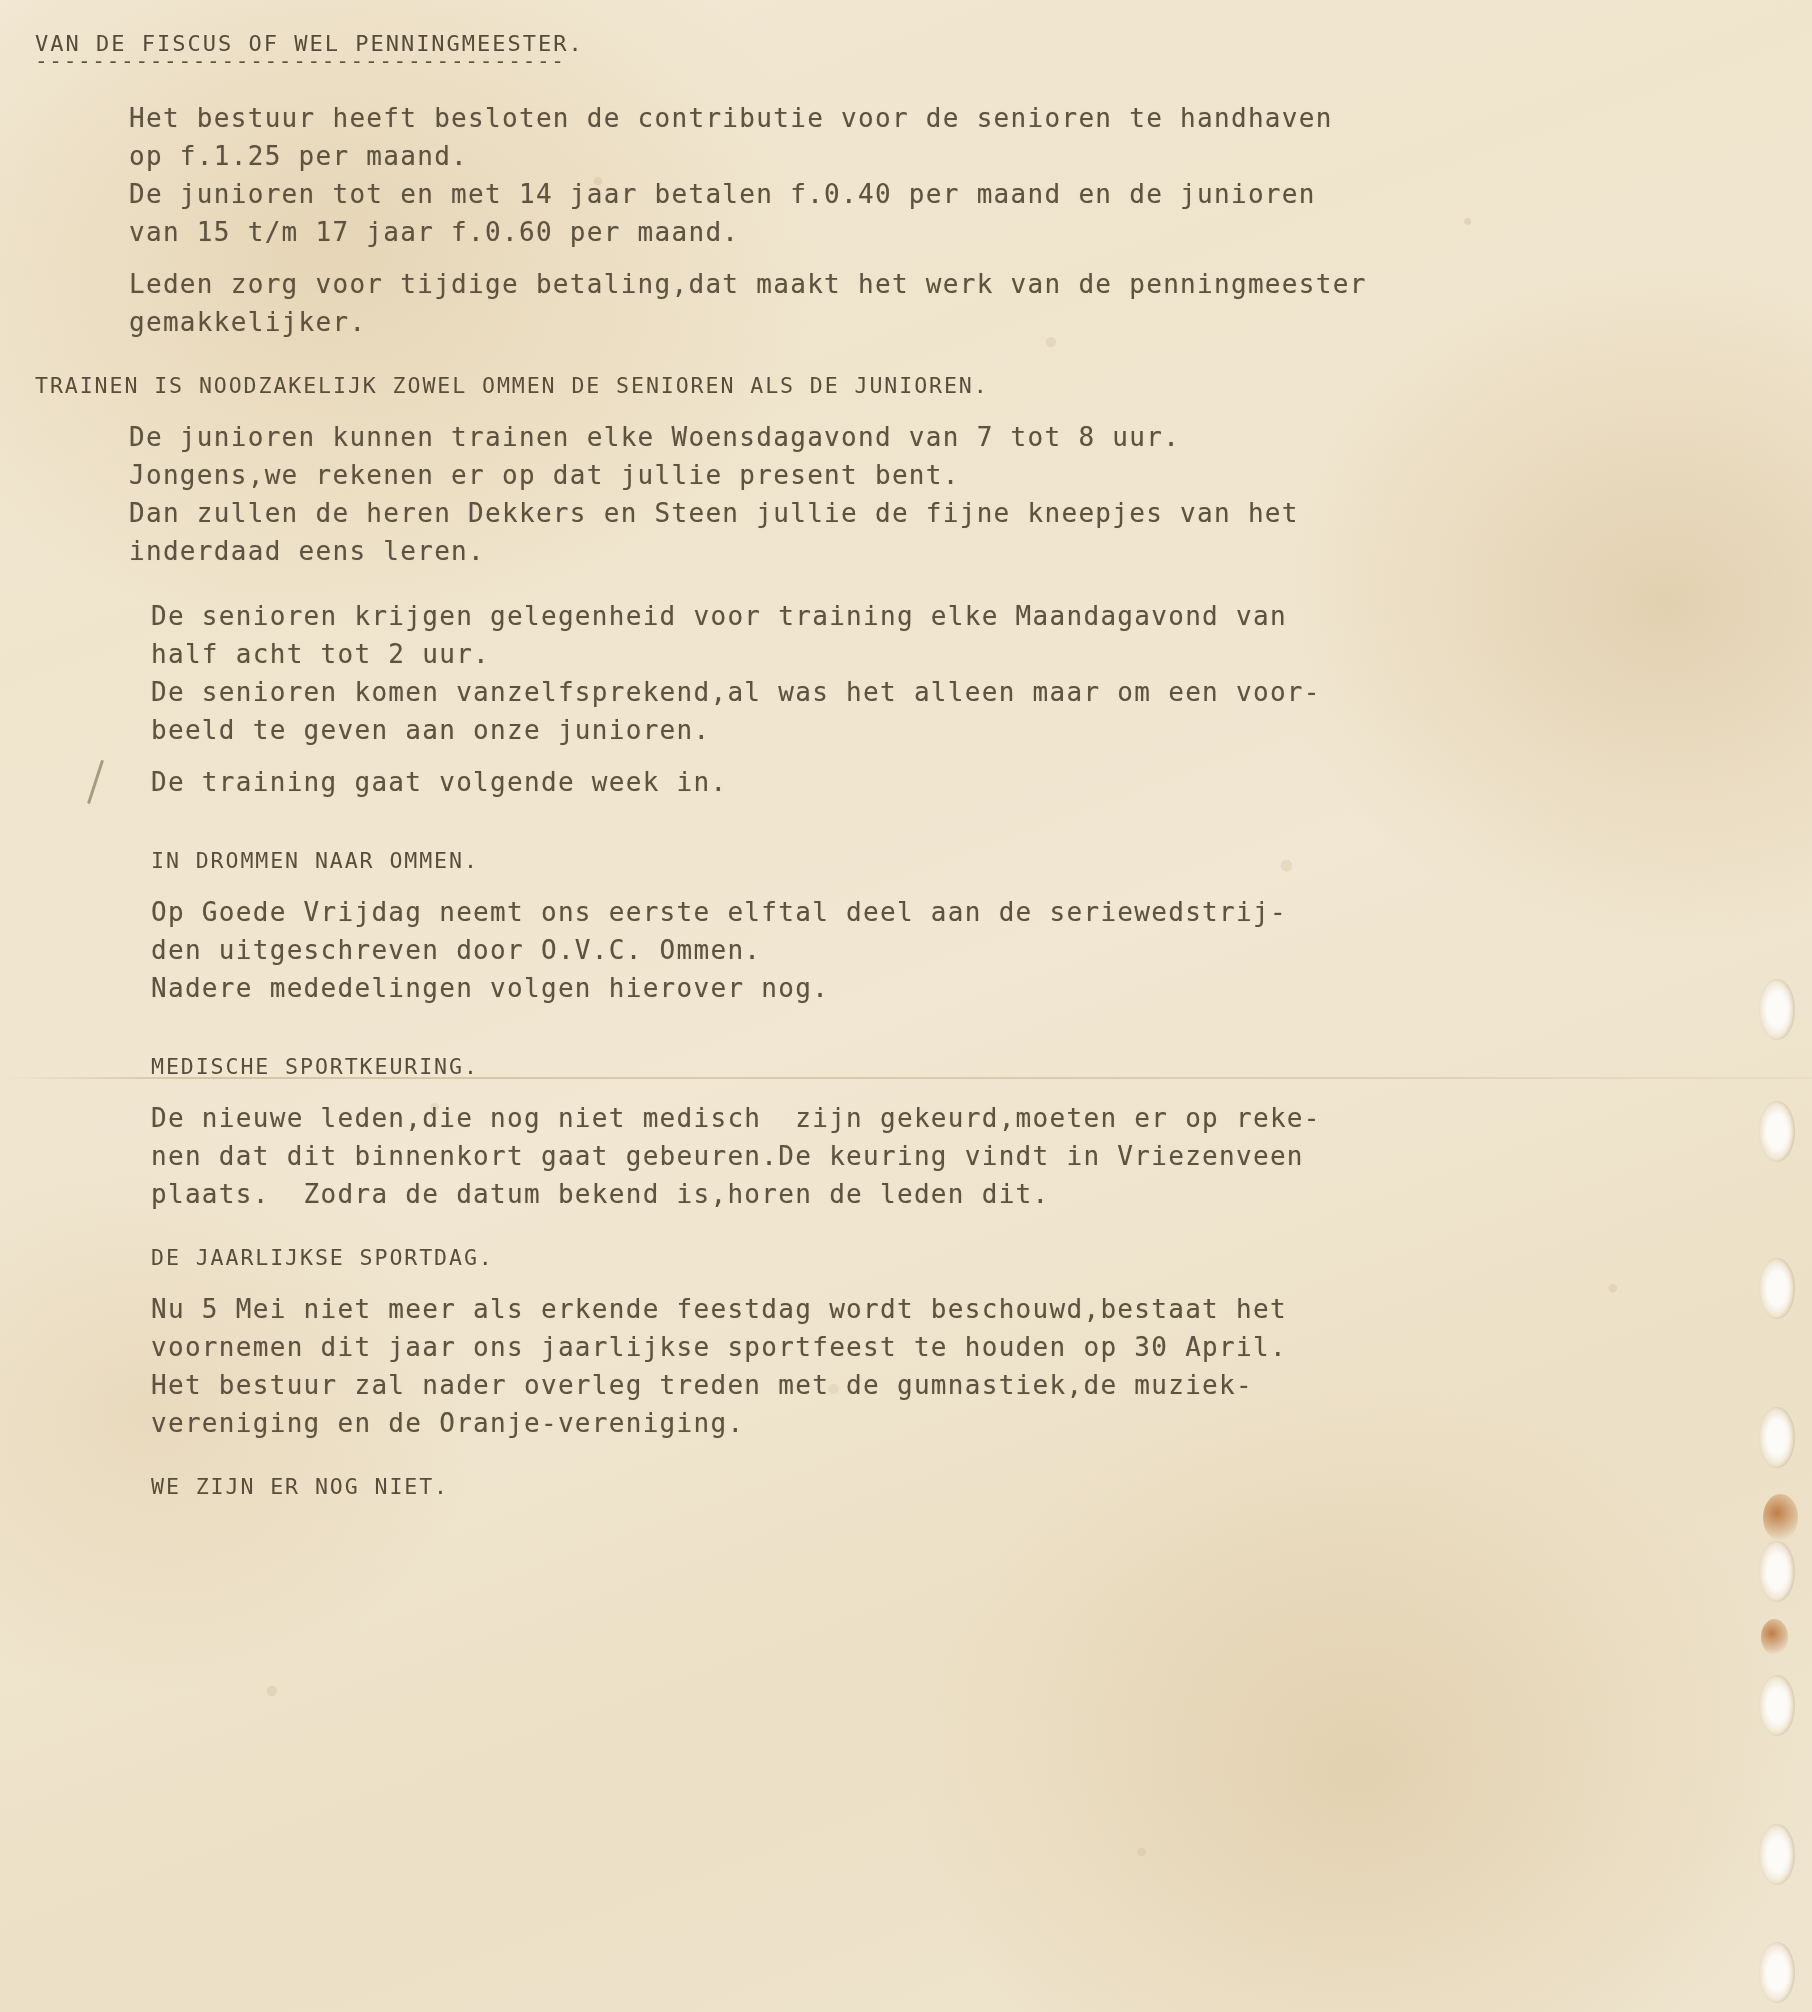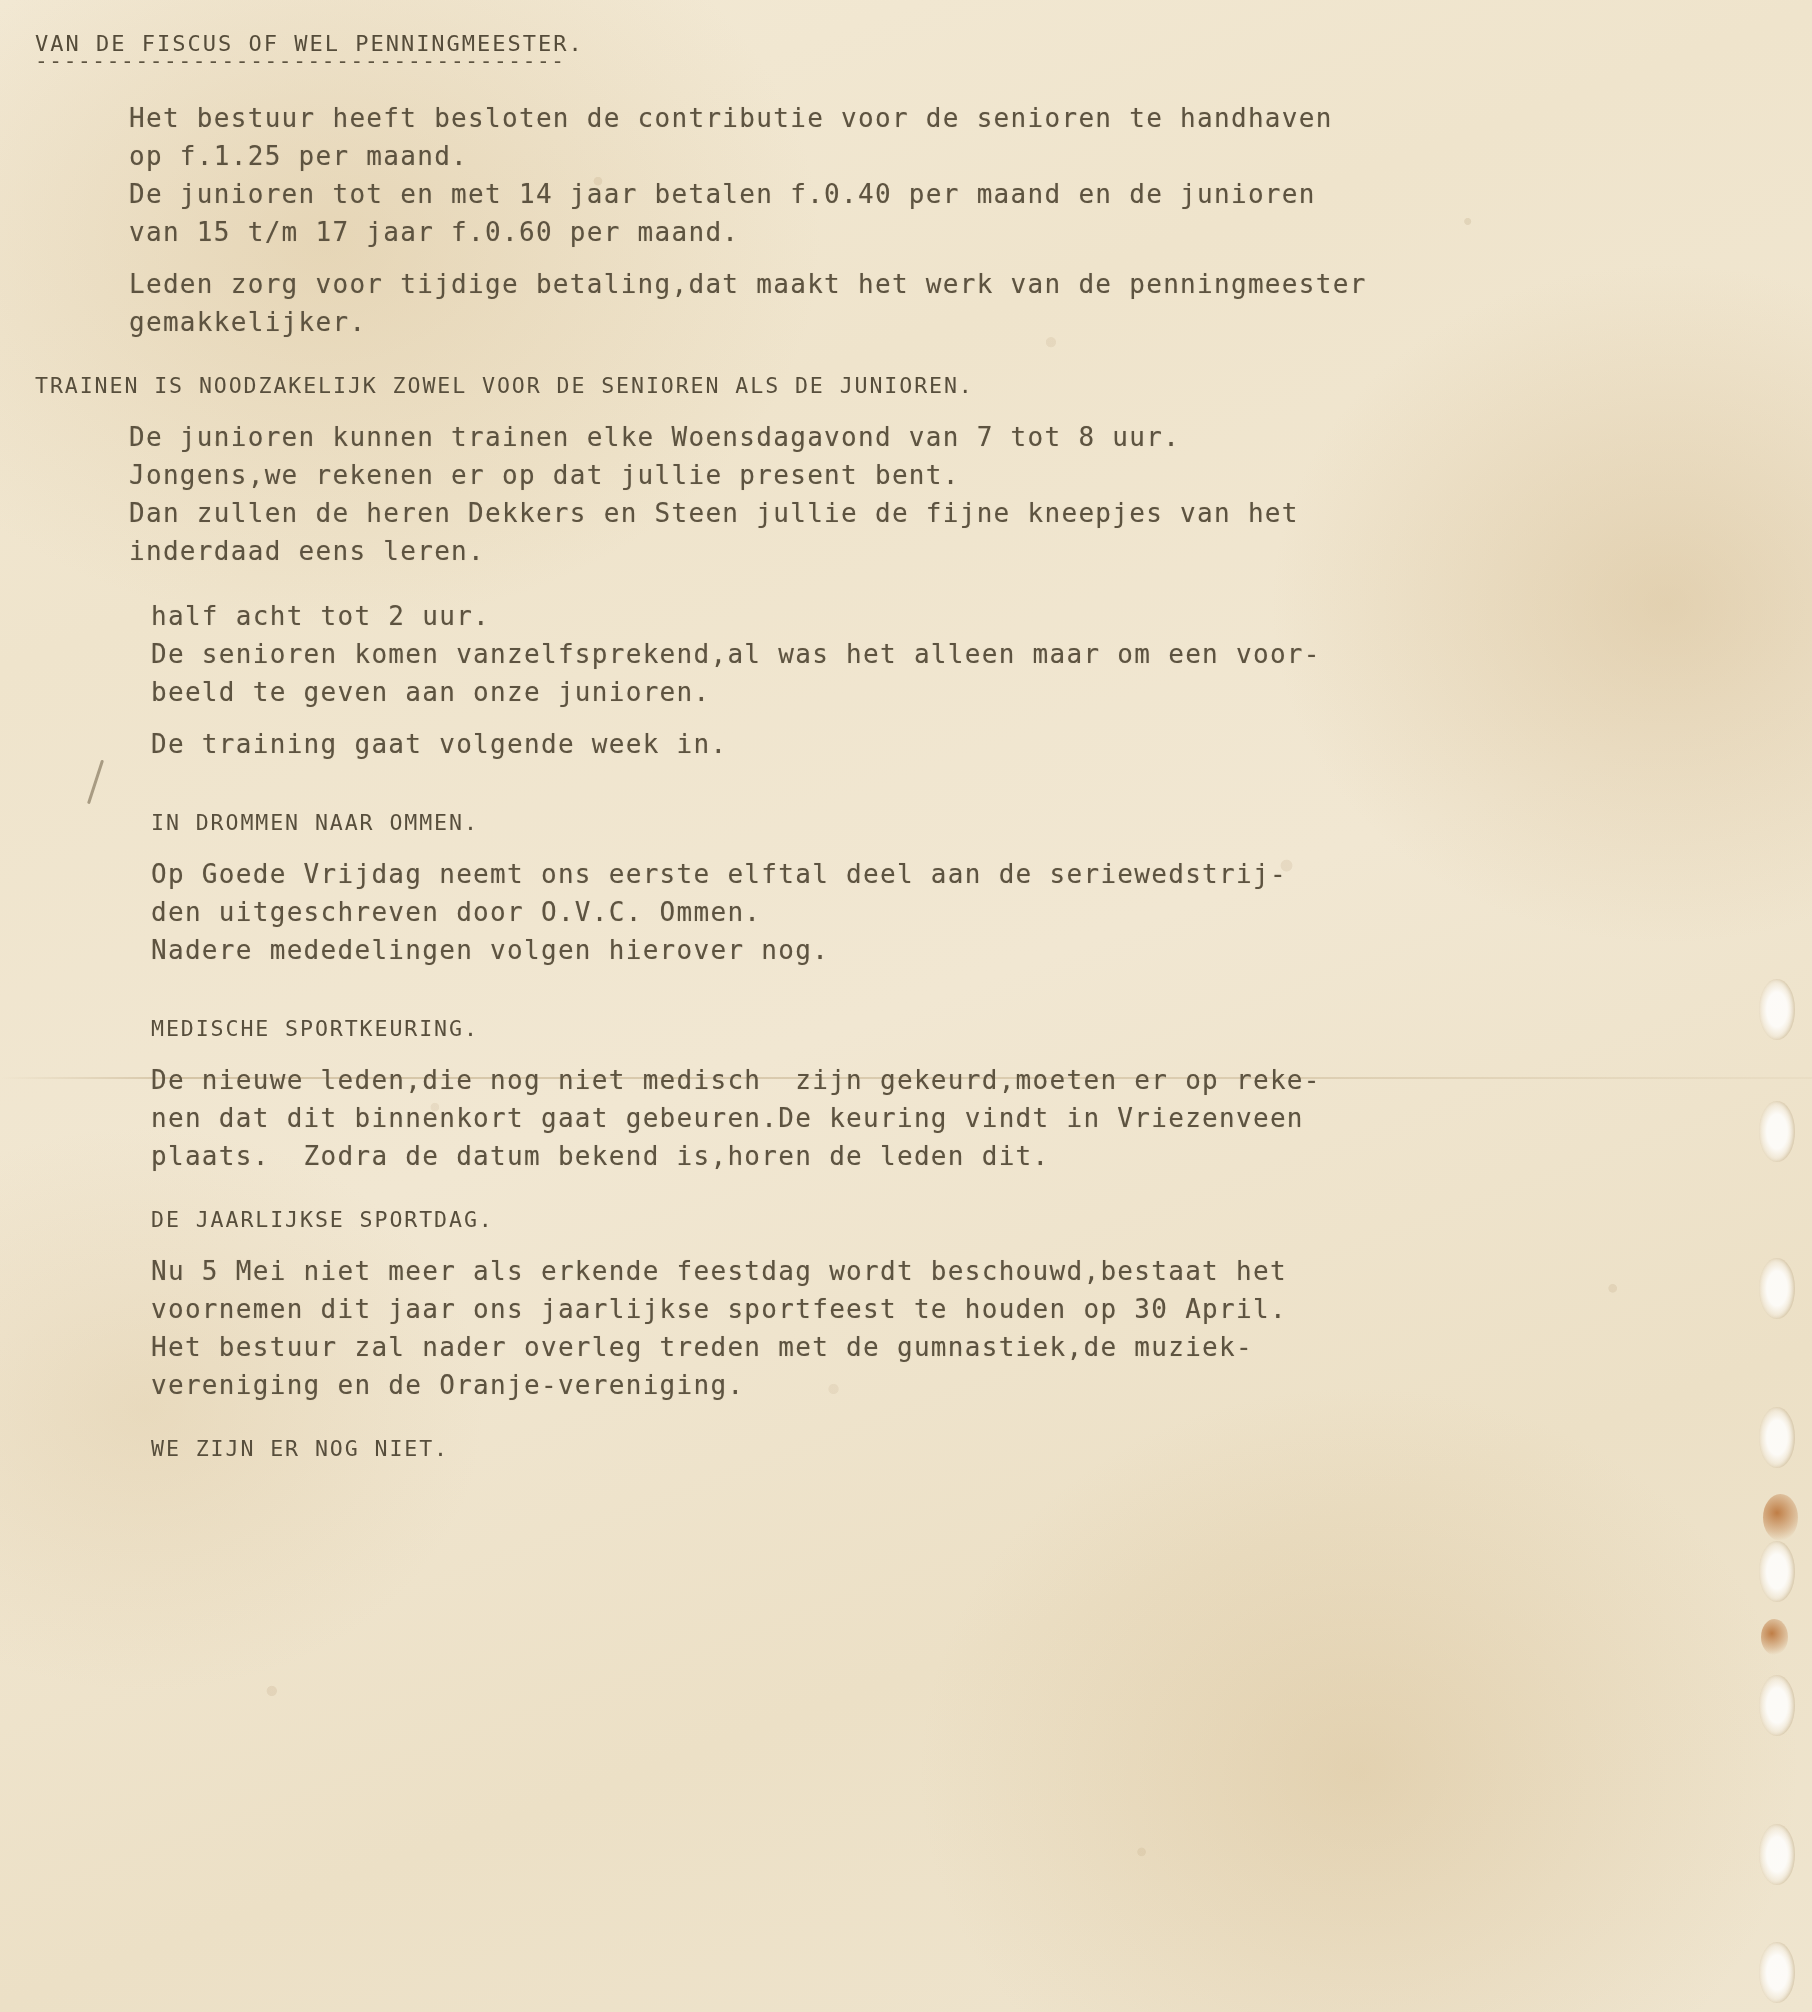--- a/index.html
+++ b/index.html
@@ -165,34 +165,35 @@
 
     <div class="gap-s"></div>
 
     <div class="indent1">
       <div class="line">Leden zorg voor tijdige betaling,dat maakt het werk van de penningmeester</div>
       <div class="line">gemakkelijker.</div>
     </div>
 
     <div class="gap-m"></div>
 
-    <div class="heading">TRAINEN IS NOODZAKELIJK ZOWEL VOOR DE SENIOREN ALS DE JUNIOREN.</div>
+    <div class="heading">TRAINEN IS NOODZAKELIJK ZOWEL OMMEN DE SENIOREN ALS DE JUNIOREN.</div>
 
     <div class="gap-s"></div>
 
     <div class="indent1">
       <div class="line">De junioren kunnen trainen elke Woensdagavond van 7 tot 8 uur.</div>
       <div class="line">Jongens,we rekenen er op dat jullie present bent.</div>
       <div class="line">Dan zullen de heren Dekkers en Steen jullie de fijne kneepjes van het</div>
       <div class="line">inderdaad eens leren.</div>
     </div>
 
     <div class="gap-m"></div>
 
     <div class="indent2">
+      <div class="line">De senioren krijgen gelegenheid voor training elke Maandagavond van</div>
       <div class="line">half acht tot 2 uur.</div>
       <div class="line">De senioren komen vanzelfsprekend,al was het alleen maar om een voor-</div>
       <div class="line">beeld te geven aan onze junioren.</div>
     </div>
 
     <div class="gap-s"></div>
 
     <div class="indent2">
       <div class="line">De training gaat volgende week in.</div>
     </div>

